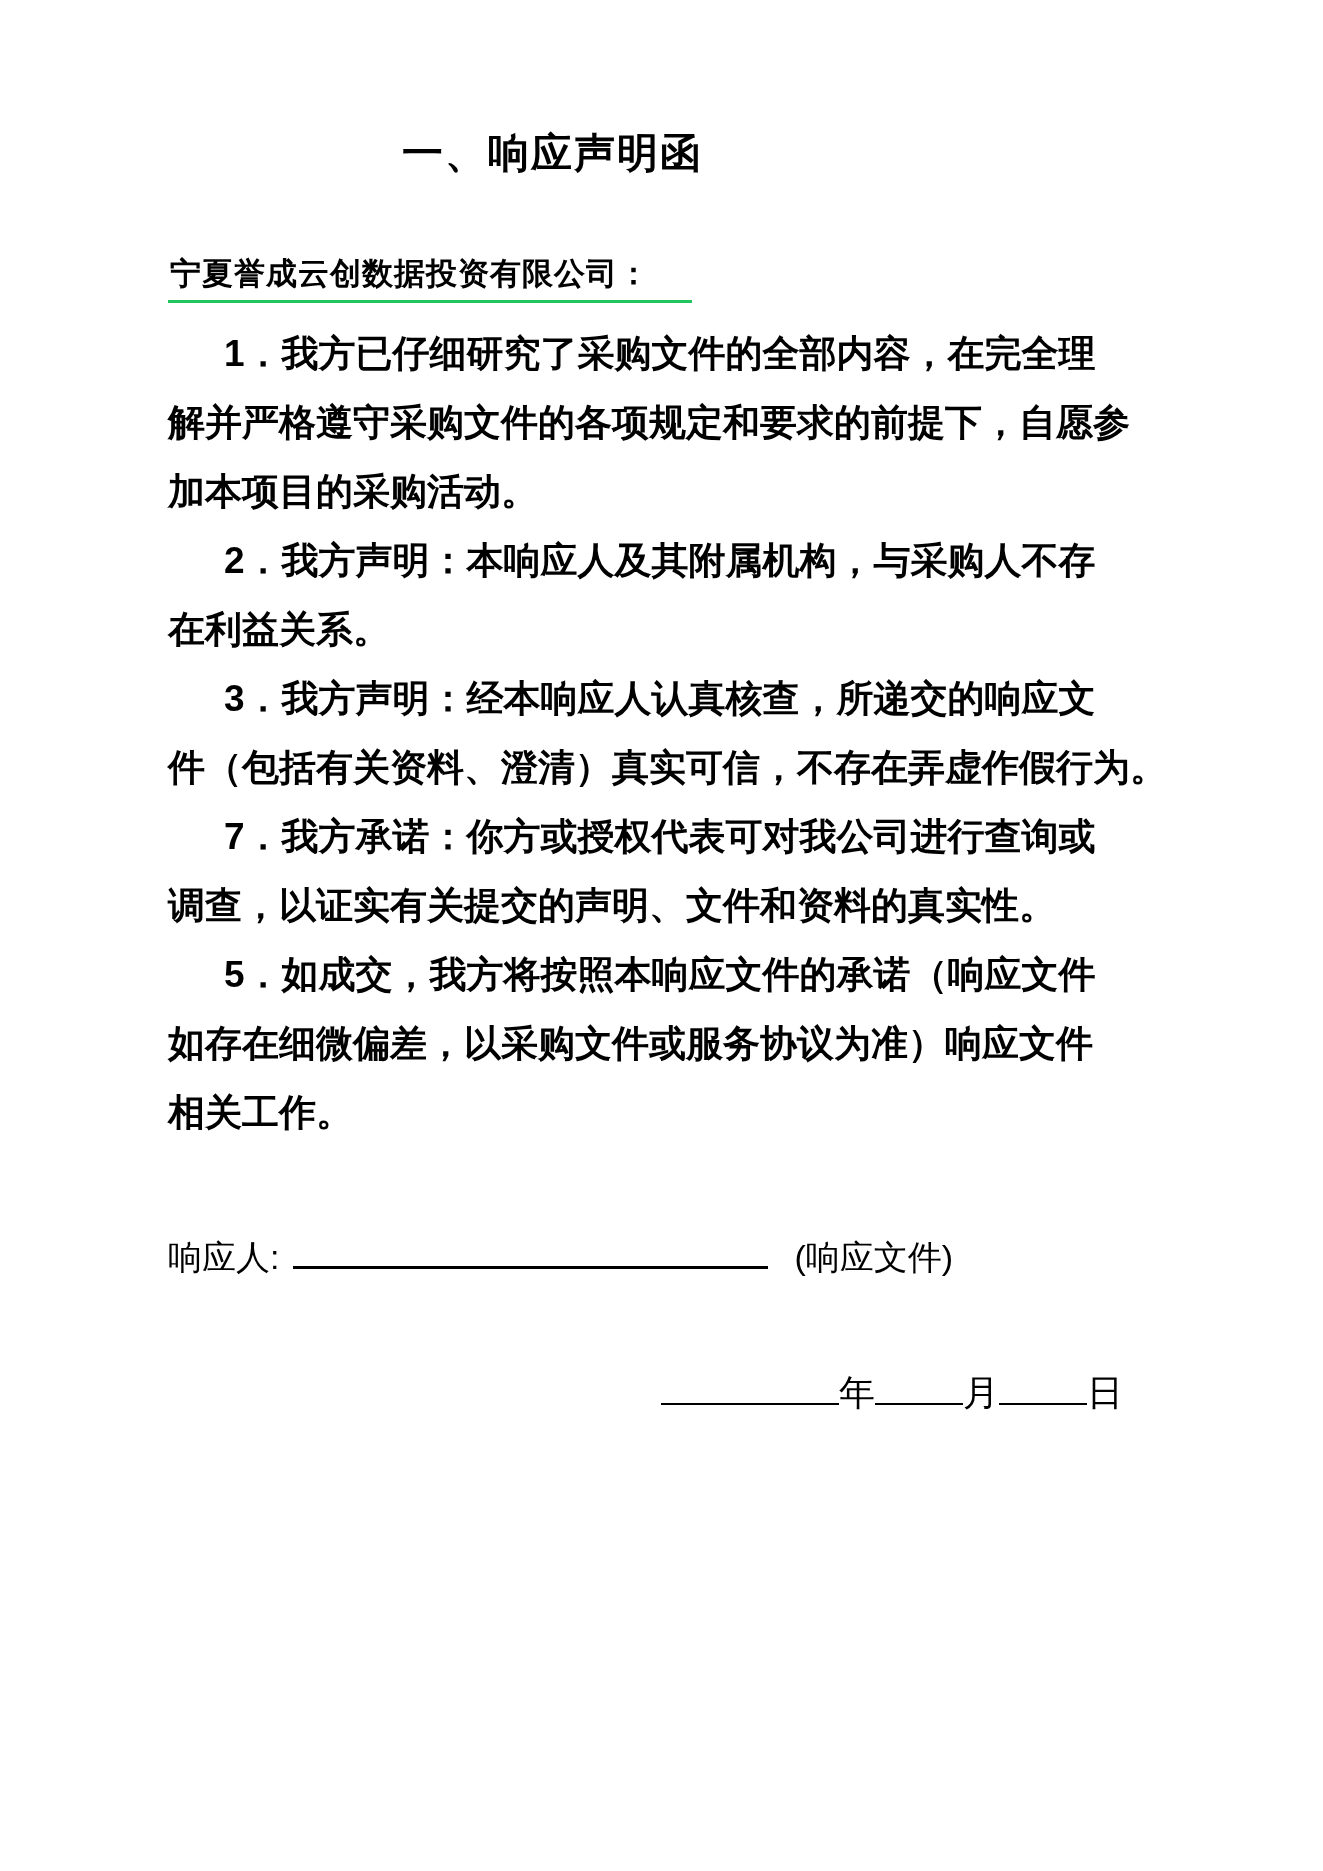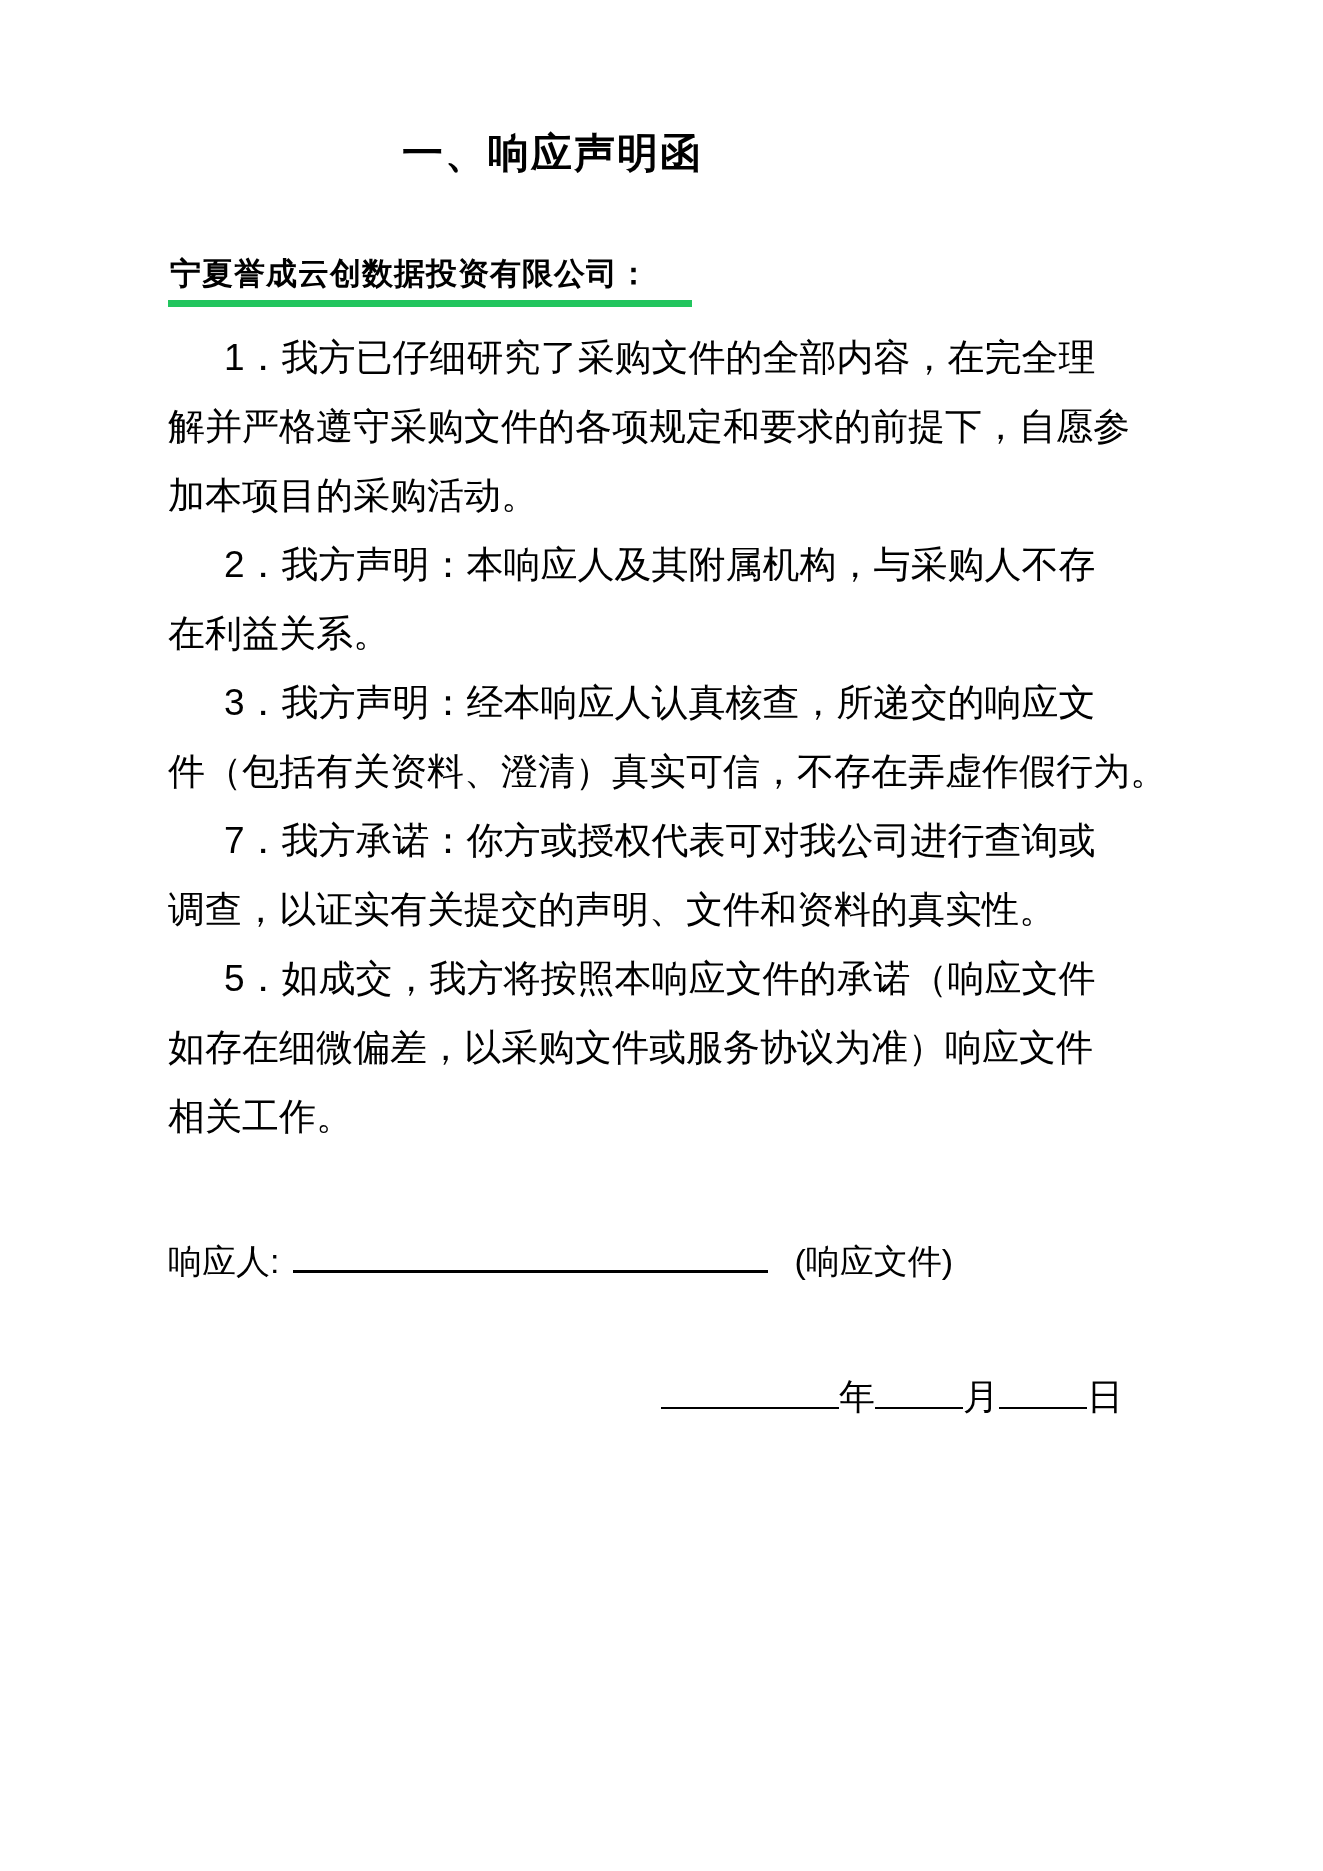--- a/index.html
+++ b/index.html
@@ -28,32 +28,32 @@
     padding-left: 168px;
     padding-right: 120px;
   }
   .addressee {
     margin-top: 72px;
     font-size: 31px;
     font-weight: 700;
   }
   .addr-underline {
     display: inline-block;
-    border-bottom: 7px solid #22c55e;
+    border-bottom: 3px solid #22c55e;
     padding: 0 42px 5px 2px;
     letter-spacing: 1px;
   }
   .body {
     margin-top: 16px;
   }
   .para {
     margin: 0;
     font-size: 37px;
     line-height: 69px;
-    font-weight: 400;
+    font-weight: 700;
   }
   .para .pline {
     display: block;
     white-space: nowrap;
   }
   .para .pline:first-child {
     text-indent: 56px;
   }
   .sig-row {
     margin-top: 76px;

